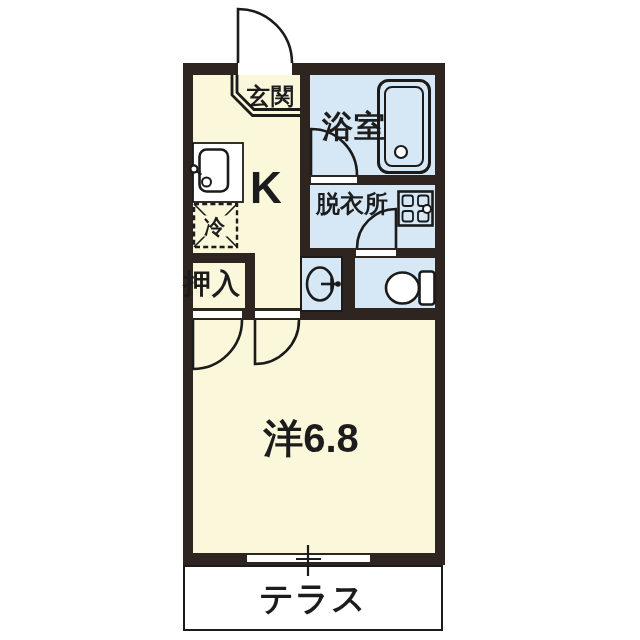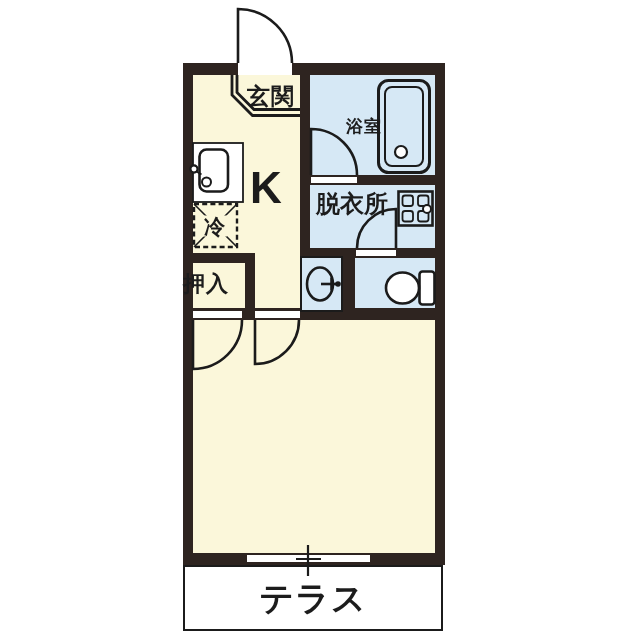--- a/index.html
+++ b/index.html
@@ -111,20 +111,21 @@
       <g>
         <path d="M255,320 L255,364 A44,44 0 0 0 299,320" stroke-width="2.6"></path>
       </g>
       <g>
         <path d="M308,545 L308,576 M296,559 L321,559" stroke-width="2.2"></path>
       </g>
     </g>
   </svg>
 
   <div class="label" style="left:271px;top:96px;font-size:23px;">玄関</div>
-  <div class="label" style="left:364px;top:126px;font-size:17px;">浴室</div>
+  <div class="label" style="left:354px;top:126px;font-size:31px;">浴室</div>
   <div class="label" style="left:266px;top:188px;font-size:44px;letter-spacing:0;">K</div>
   <div class="label" style="left:352px;top:204px;font-size:24px;letter-spacing:0;">脱衣所</div>
   <div class="label" style="left:215px;top:226px;font-size:21px;background:#fbf7da;padding:0 1px;">冷</div>
-  <div class="label" style="left:206px;top:284px;font-size:22px;">押入</div>
+  <div class="label" style="left:212px;top:284px;font-size:28px;">押入</div>
+  <div class="label" style="left:311px;top:438px;font-size:40px;letter-spacing:0;">洋6.8</div>
   <div class="label" style="left:313px;top:598px;font-size:34px;">テラス</div>
 
 </div>
 
 </body></html>

